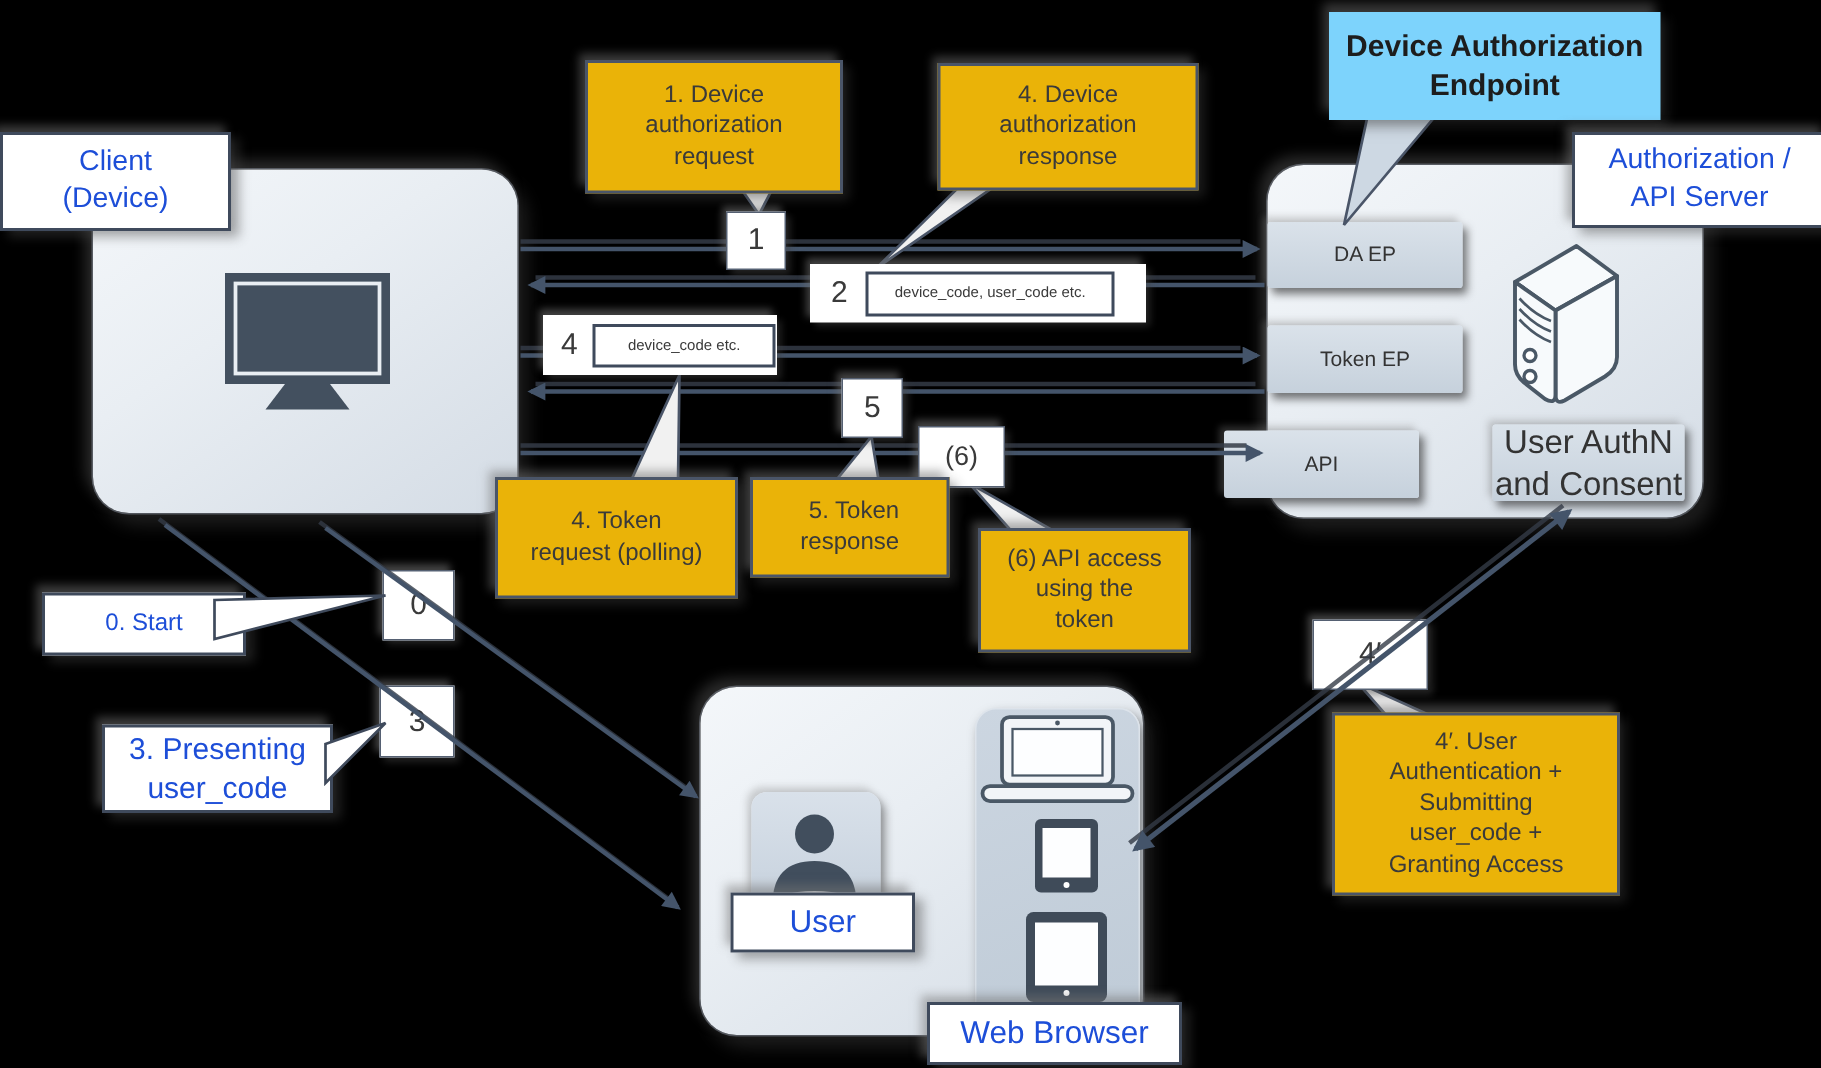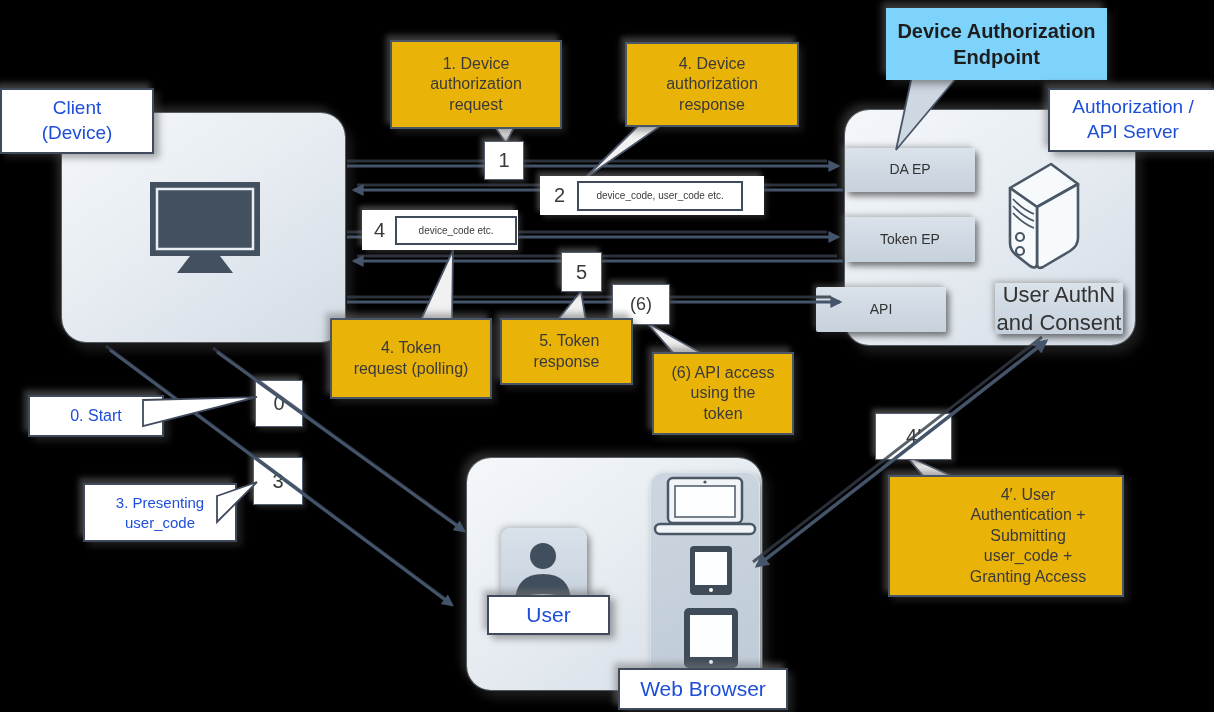--- a/index.html
+++ b/index.html
@@ -164,34 +164,34 @@
   <div class="bubble" style="left:625px;top:42px;width:170px;height:81px;">4. Device
 authorization
 response</div>
   <div class="bubble" style="left:330px;top:318px;width:158px;height:77px;">4. Token
 request (polling)</div>
   <div class="bubble" style="left:500px;top:318px;width:129px;height:63px;text-align:right;">5. Token
 response</div>
   <div class="bubble" style="left:652px;top:352px;width:138px;height:79px;">(6) API access
 using the
 token</div>
-  <div class="bubble" style="left:888px;top:475px;width:188px;height:118px;padding-left:44px;">4′. User
+  <div class="bubble" style="left:888px;top:475px;width:188px;height:118px;">4′. User
 Authentication +
 Submitting
 user_code +
 Granting Access</div>
   <div class="bubble-blue" style="left:886px;top:8px;width:221px;height:72px;">Device Authorization
 Endpoint</div>
 
   <div class="label" style="left:0px;top:88px;width:150px;height:62px;font-size:19px;">Client
 (Device)</div>
   <div class="label" style="left:1048px;top:88px;width:166px;height:60px;font-size:19px;">Authorization /
 API Server</div>
   <div class="label" style="left:28px;top:395px;width:132px;height:38px;font-size:16px;">0. Start</div>
-  <div class="label" style="left:68px;top:483px;width:150px;height:55px;font-size:15px;margin-left:15px;">3. Presenting
+  <div class="label" style="left:68px;top:483px;width:150px;height:55px;font-size:20px;">3. Presenting
 user_code</div>
   <div class="label" style="left:487px;top:595px;width:119px;height:36px;font-size:21px;">User</div>
   <div class="label" style="left:618px;top:668px;width:166px;height:38px;font-size:21px;">Web Browser</div>
 
   <svg class="layer-diag" width="1214" height="712" viewBox="0 0 1214 712">
     <defs>
       <marker id="ah2" viewBox="0 0 10 10" refX="8" refY="5" markerWidth="4.5" markerHeight="4" orient="auto-start-reverse">
         <path d="M0,0 L10,5 L0,10 z" fill="#44546a"></path>
       </marker>
     </defs>

